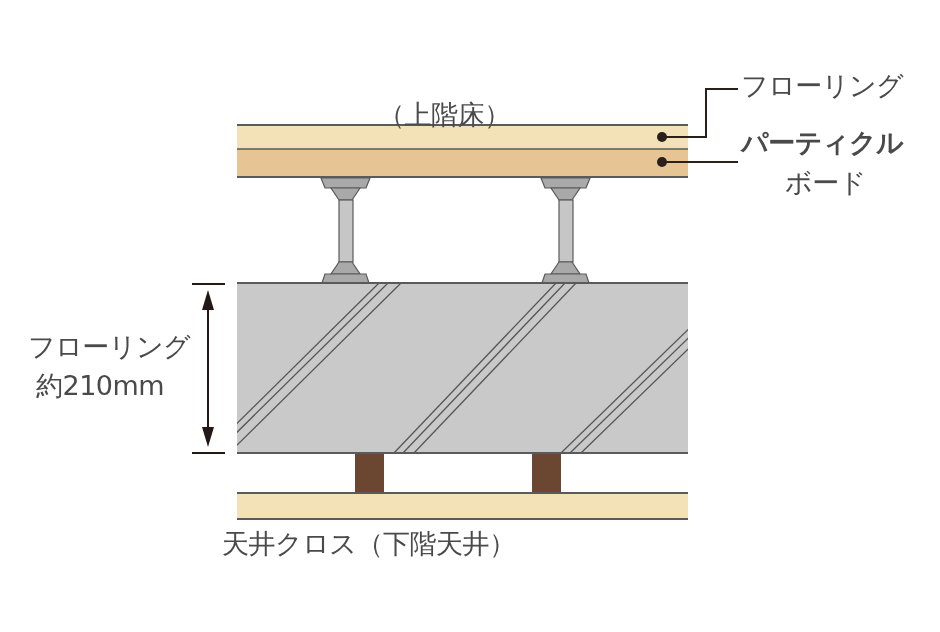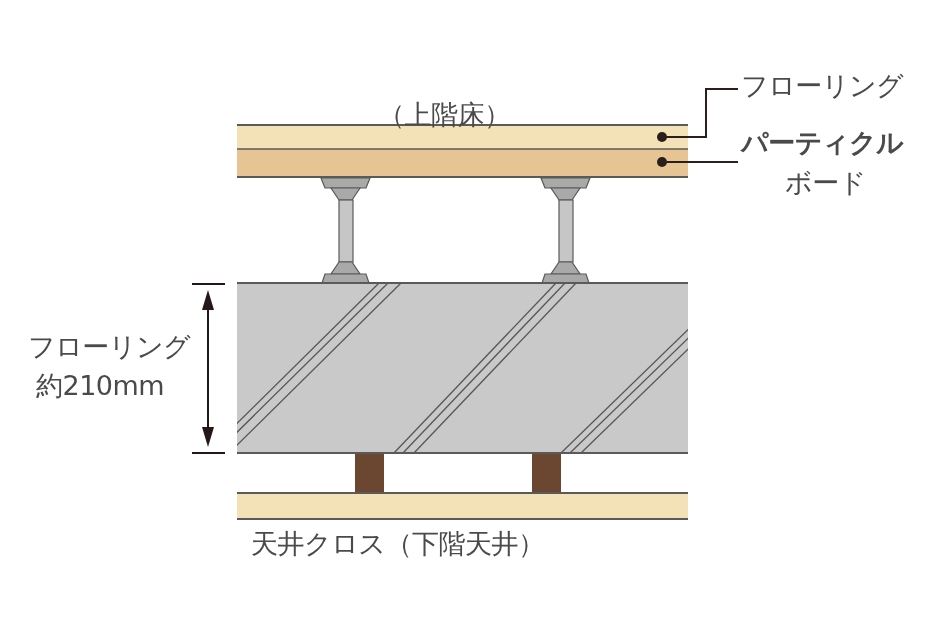--- a/index.html
+++ b/index.html
@@ -79,13 +79,13 @@
     <polygon points="208,447 202,427 214,427" stroke="none"></polygon>
   </g>
 </svg>
 
 <div class="lbl" style="left:378px; top:83px;margin-top:16px;">（上階床）</div>
 <div class="lbl" style="left:741px; top:70px;">フローリング</div>
 <div class="lbl" style="left:741px; top:127px;font-weight:bold;">パーティクル</div>
 <div class="lbl" style="left:741px; top:167px;margin-left:44px;">ボード</div>
 <div class="lbl" style="left:28px; top:331px;">フローリング</div>
 <div class="lbl" style="left:36px; top:370px;">約210mm</div>
-<div class="lbl" style="left:251px; top:528px;">天井クロス（下階天井）</div>
+<div class="lbl" style="left:222px; top:528px;">天井クロス（下階天井）</div>
 
 </body></html>

